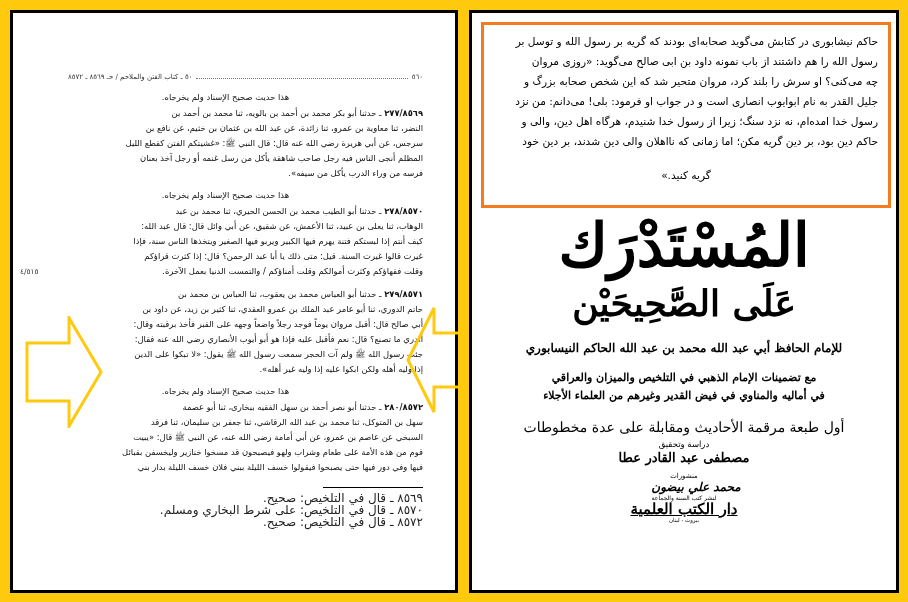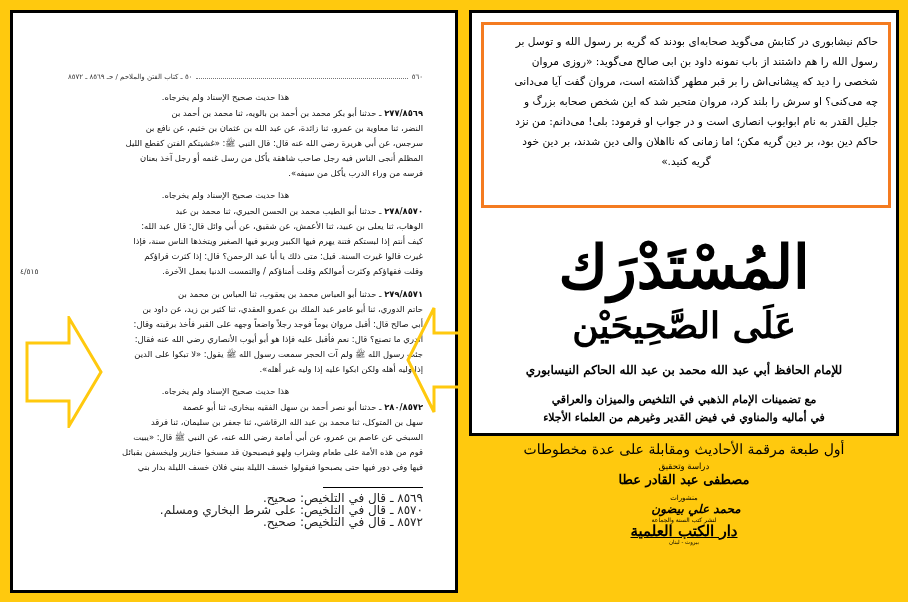--- a/index.html
+++ b/index.html
@@ -1,21 +1,21 @@
 <!DOCTYPE html>
 <html><head>
   <meta charset="utf-8">
   <style>
     * { box-sizing: border-box; margin: 0; padding: 0; }
     html, body { width: 908px; height: 602px; overflow: hidden; }
     body { background: #ffc90e; position: relative; font-family: "DejaVu Sans", sans-serif; }
 
     .panel { position: absolute; background: #fff; border: 3px solid #000; }
     #left-panel { left: 10px; top: 10px; width: 448px; height: 583px; }
-    #right-panel { left: 469px; top: 10px; width: 430px; height: 426px; }
+    #right-panel { left: 469px; top: 10px; width: 430px; height: 583px; }
 
     
     .page { position: absolute; left: 55px; top: 60px; width: 355px; direction: rtl; color: #111;
             font-family: "DejaVu Sans", sans-serif; }
     .running-head { display: flex; justify-content: space-between; align-items: baseline;
                     font-size: 7px; color: #333; margin-bottom: 9px; direction: rtl; }
     .running-head .dots { flex: 1; border-bottom: 1px dotted #777; margin: 0 4px; height: 5px; }
     .line { font-size: 8.4px; line-height: 15px; text-align: justify; white-space: nowrap; overflow: hidden; }
     .center-line { text-align: center; padding-right: 40px; }
     .hadith-num { font-weight: bold; }
@@ -28,23 +28,23 @@
     
     .arrow { position: absolute; }
     #arrow-right { left: 12px; top: 303px; width: 80px; height: 112px; }
     #arrow-left { left: 393px; top: 293px; width: 60px; height: 108px; }
 
     
     #orange-box { position: absolute; left: 9px; top: 9px; width: 410px; height: 186px;
                   border: 3px solid #f47b20; background: #fff; padding: 6px 10px 4px 10px; }
     .fa-text { direction: rtl; font-size: 10.6px; line-height: 20px; color: #000; text-align: justify;
                font-family: "DejaVu Sans", sans-serif; }
-    .fa-text .last { text-align: center; }
+    .fa-text .last { text-align: center; margin-top: 14px; }
 
-    .cover { position: absolute; left: 0; top: 216px; width: 424px; text-align: center; direction: rtl; color: #000; }
+    .cover { position: absolute; left: 0; top: 194px; width: 424px; text-align: center; direction: rtl; color: #000; }
     .cover-title { font-family: "DejaVu Serif", serif; font-size: 60px; font-weight: bold; line-height: 72px;
                    letter-spacing: 2px; margin-top: 2px; }
     .cover-subtitle { font-family: "DejaVu Serif", serif; font-size: 36px; font-weight: bold; line-height: 44px; text-align: center; }
     .cover-author { font-family: "DejaVu Serif", serif; font-size: 12px; font-weight: bold; margin-top: 16px; }
     .cover-with { font-family: "DejaVu Serif", serif; font-size: 11px; font-weight: bold; line-height: 18px; margin-top: 14px; }
     .cover-ed { font-family: "DejaVu Serif", serif; font-size: 14px; margin-top: 14px; }
     .cover-study { font-family: "DejaVu Serif", serif; font-size: 8.5px; margin-top: 4px; }
     .cover-editor { font-family: "DejaVu Serif", serif; font-size: 13px; font-weight: bold; margin-top: 1px; }
     .cover-pub-label { font-family: "DejaVu Serif", serif; font-size: 7px; margin-top: 7px; text-align: center; }
     .cover-pub-name { font-family: "DejaVu Serif", serif; font-size: 12px; font-style: italic; font-weight: bold; margin-left: 24px; }
@@ -105,23 +105,23 @@
   <svg id="arrow-left" class="arrow" viewBox="0 0 60 108">
     <polygon points="2,54 28,2 28,27 58,27 58,81 28,81 28,106" fill="none" stroke="#ffc90e" stroke-width="3"></polygon>
   </svg>
 </div>
 
 <div id="right-panel" class="panel">
   <div id="orange-box">
     <div class="fa-text" id="fa-lines">
         <div>حاکم نیشابوری در کتابش می‌گوید صحابه‌ای بودند که گریه بر رسول الله و توسل بر</div>
         <div>رسول الله را هم داشتند از باب نمونه داود بن ابی صالح می‌گوید: «روزی مروان</div>
-        <div>شخصی را دید که پیشانی‌اش را بر قبر مطهر گذاشته است، مروان گفت آیا می‌دانی</div>
         <div>چه می‌کنی؟ او سرش را بلند کرد، مروان متحیر شد که این شخص صحابه بزرگ و</div>
         <div>جلیل القدر به نام ابوایوب انصاری است و در جواب او فرمود: بلی! می‌دانم: من نزد</div>
+        <div>رسول خدا امده‌ام، نه نزد سنگ؛ زیرا از رسول خدا شنیدم، هرگاه اهل دین، والی و</div>
         <div>حاکم دین بود، بر دین گریه مکن؛ اما زمانی که نااهلان والی دین شدند، بر دین خود</div>
         <div class="last">گریه کنید.»</div>
       </div>
   </div>
 
   <div class="cover">
     <div class="cover-title">المُسْتَدْرَك</div>
     <div class="cover-subtitle">عَلَى الصَّحِيحَيْن</div>
     <div class="cover-author">للإمام الحافظ أبي عبد الله محمد بن عبد الله الحاكم النيسابوري</div>
     <div class="cover-with">

